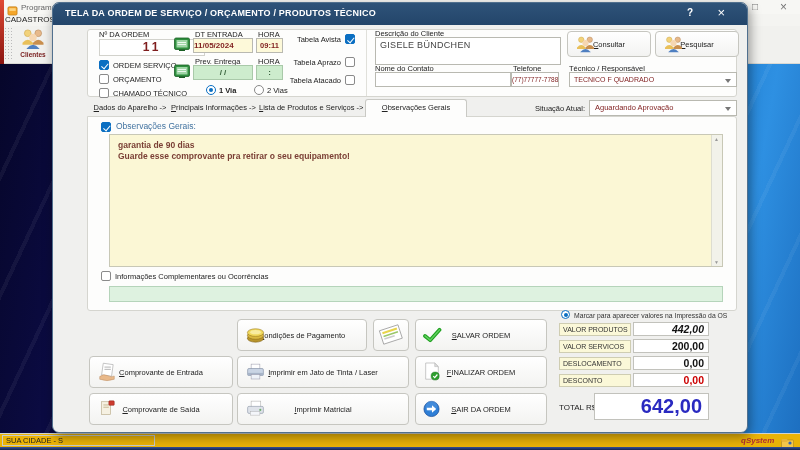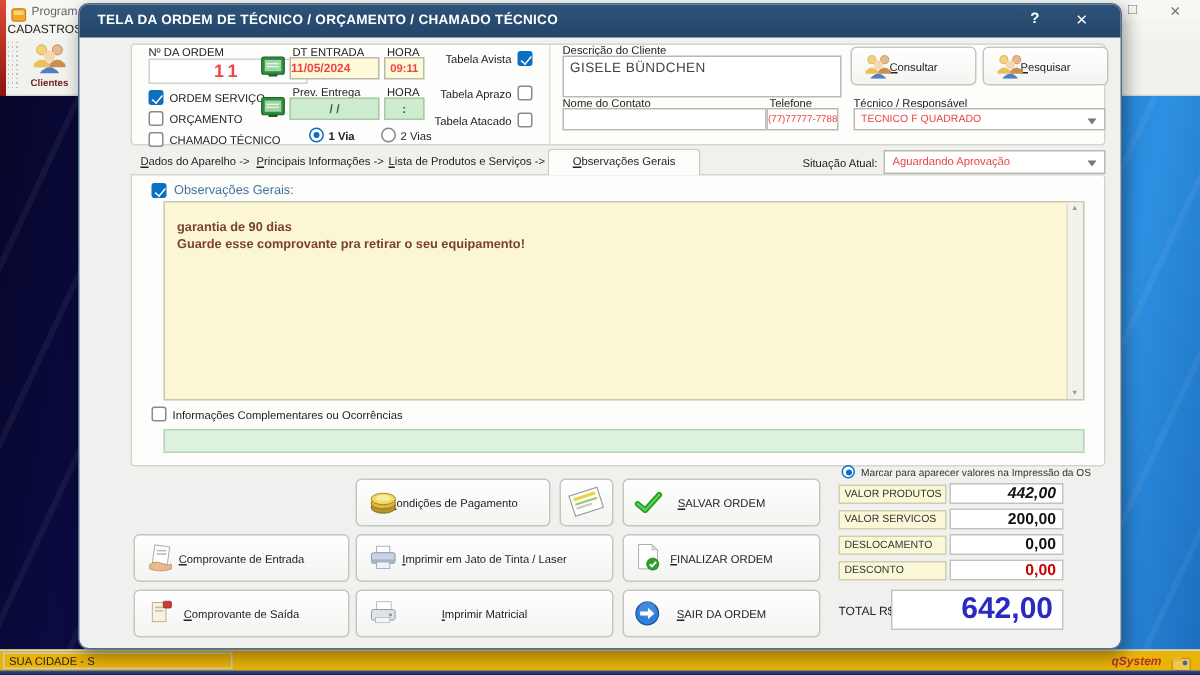--- a/index.html
+++ b/index.html
@@ -1,21 +1,21 @@
 <!DOCTYPE html>
 <html><head>
 <meta charset="utf-8">
 <style>
   html,body{margin:0;padding:0;}
   #screen{position:relative;width:800px;height:450px;overflow:hidden;
     font-family:"Liberation Sans",sans-serif;background:#e8e8e8;
     -webkit-font-smoothing:antialiased;}
   .abs{position:absolute;}
   .lbl{position:absolute;font-size:7.5px;color:#222;white-space:nowrap;line-height:9px;}
-  .fld{position:absolute;border:1px solid #b9b9b1;background:#fff;font-size:8px;color:#ef4444;
+  .fld{position:absolute;border:1px solid #b9b9b1;background:#fff;font-size:8px;color:#7f1d1d;
        box-sizing:border-box;white-space:nowrap;overflow:hidden;}
   .yellow{background:#fdf9d9;}
   .greenf{background:#cdeccd;border-color:#a9c9a9;color:#35603a;font-weight:bold;}
   
   .cb{position:absolute;width:10px;height:10px;border:1px solid #8a8a8a;background:#fff;
       border-radius:2px;box-sizing:border-box;}
   .cb.checked{background:#0b6fc2;border-color:#0b6fc2;}
   .cb.checked::after{content:"";position:absolute;left:2.5px;top:0.5px;width:3px;height:5.5px;
       border:solid #fff;border-width:0 1.5px 1.5px 0;transform:rotate(40deg);}
   .rb{position:absolute;width:10px;height:10px;border:1px solid #888;border-radius:50%;
@@ -110,21 +110,21 @@
       </span>
     </div>
 
     <div class="abs" style="left:0;top:447px;width:800px;height:3px;background:linear-gradient(#36529a,#15254e);"></div>
   </div>
 
   <div class="abs" style="left:52px;top:2px;width:696px;height:431px;background:#f0f0ee;border:1px solid #51708e;
               border-radius:7px;box-shadow:2px 4px 12px rgba(0,0,0,0.40);box-sizing:border-box;">
 
     <div class="abs" style="left:0;top:0;width:694px;height:22px;background:linear-gradient(#2e5379,#23456a);border-radius:6px 6px 0 0;">
-      <span style="position:absolute;left:12px;top:5px;color:#fff;font-size:9px;font-weight:bold;letter-spacing:0.2px;white-space:nowrap;">TELA DA ORDEM DE TÉCNICO / ORÇAMENTO / CHAMADO TÉCNICO</span>
+      <span style="position:absolute;left:12px;top:5px;color:#fff;font-size:9px;font-weight:bold;letter-spacing:0.2px;white-space:nowrap;">TELA DA ORDEM DE SERVIÇO / ORÇAMENTO / PRODUTOS TÉCNICO</span>
       <span style="position:absolute;right:54px;top:4px;color:#fff;font-size:10px;font-weight:bold;">?</span>
       <span style="position:absolute;right:22px;top:2px;color:#fff;font-size:13px;">×</span>
     </div>
 
     <div class="panel" style="left:34px;top:26px;width:650px;height:68px;"></div>
     <div class="abs" style="left:313px;top:27px;width:1px;height:66px;background:#e0e0da;"></div>
 
     <span class="lbl" style="left:46px;top:27px;">Nº DA ORDEM</span>
     <div class="fld" style="left:46px;top:36px;width:106px;height:17px;text-align:center;font-size:12px;font-weight:bold;letter-spacing:3px;line-height:15px;border-color:#d2d2cc;">
       <span>11</span>
@@ -244,21 +244,21 @@
       <span>Aguardando Aprovação</span>
       <span class="sel-arrow"></span>
     </div>
 
     <div class="panel" style="left:34px;top:113px;width:650px;height:195px;border-radius:0 3px 3px 3px;"></div>
 
     <span class="cb checked" style="left:48px;top:119px;"></span>
     <span class="lbl" style="left:63px;top:119px;font-size:8.5px;color:#41729f;">Observações Gerais:</span>
 
     <div class="abs" style="left:56px;top:131px;width:614px;height:133px;background:#fbf7d5;border:1px solid #c8c8b6;box-sizing:border-box;">
-      <div style="padding:11px 8px;font-size:8.5px;line-height:11px;font-weight:bold;color:#7b4036;">
+      <div style="padding:5px 8px;font-size:8.5px;line-height:11px;font-weight:bold;color:#7b4036;">
         <div>garantia de 90 dias</div>
         <div>Guarde esse comprovante pra retirar o seu equipamento!</div>
       </div>
       <div class="abs" style="right:0;top:0;width:11px;height:131px;background:#f2f2ea;border-left:1px solid #ddddd0;box-sizing:border-box;">
         <span style="position:absolute;top:1px;left:2px;font-size:5px;color:#999;">▲</span>
         <span style="position:absolute;bottom:1px;left:2px;font-size:5px;color:#999;">▼</span>
       </div>
     </div>
 
     <span class="cb" style="left:48px;top:268px;"></span>

